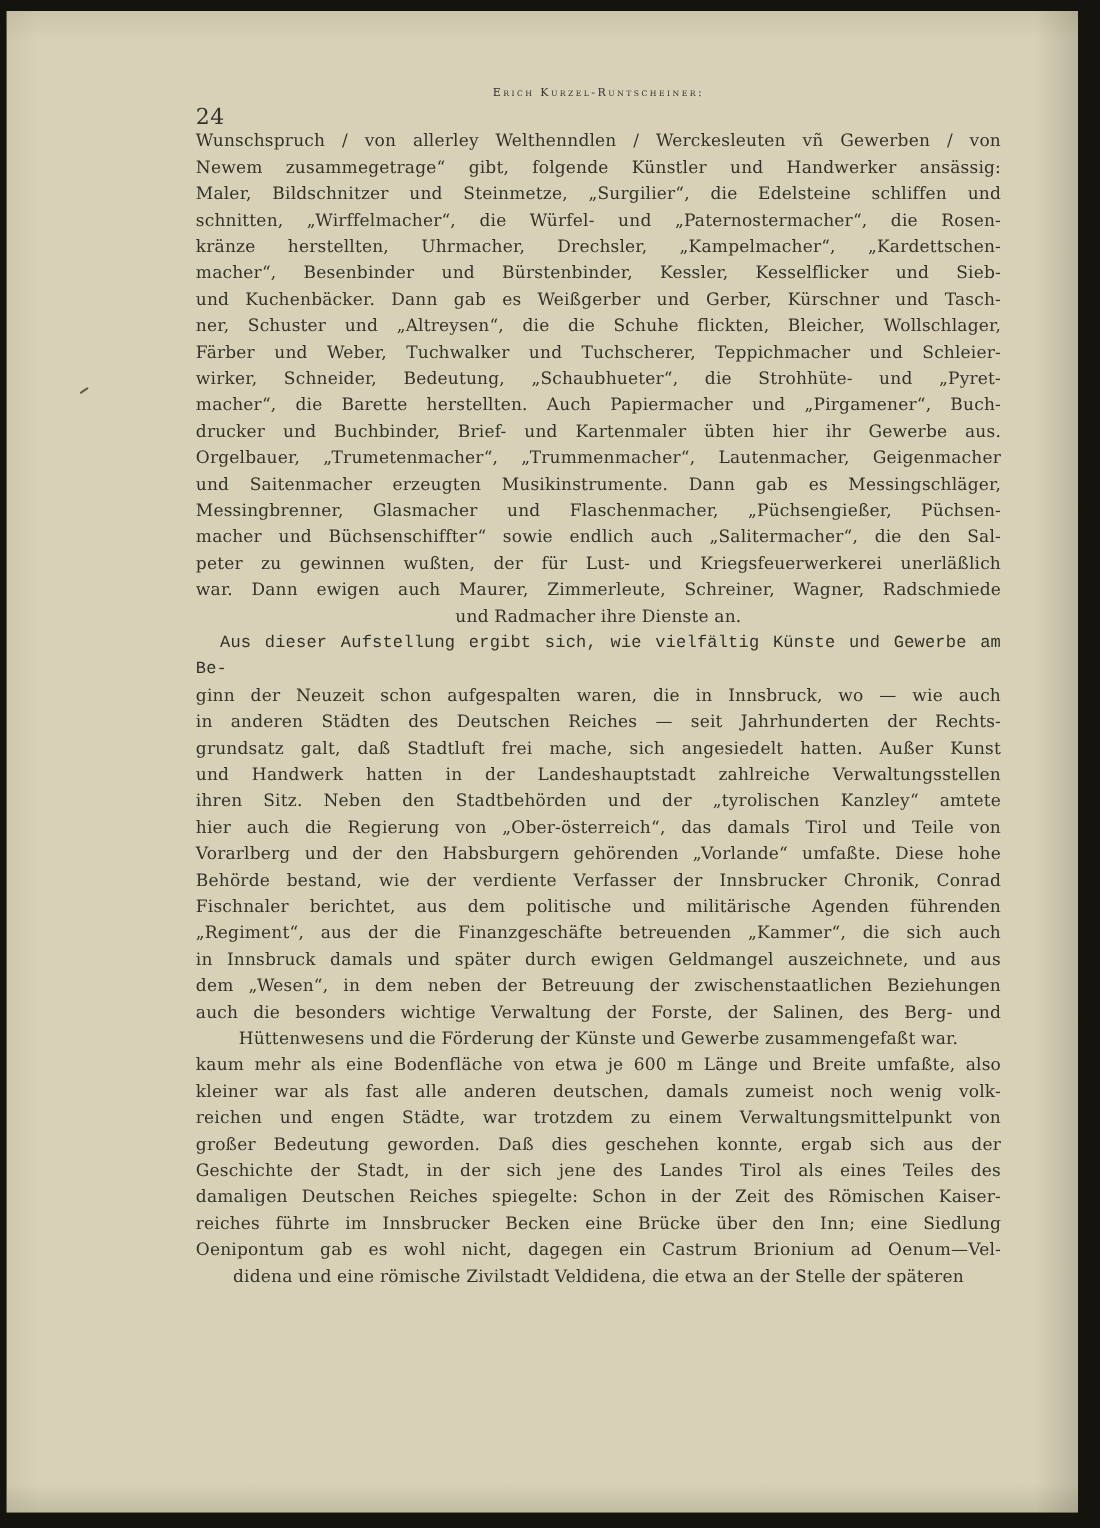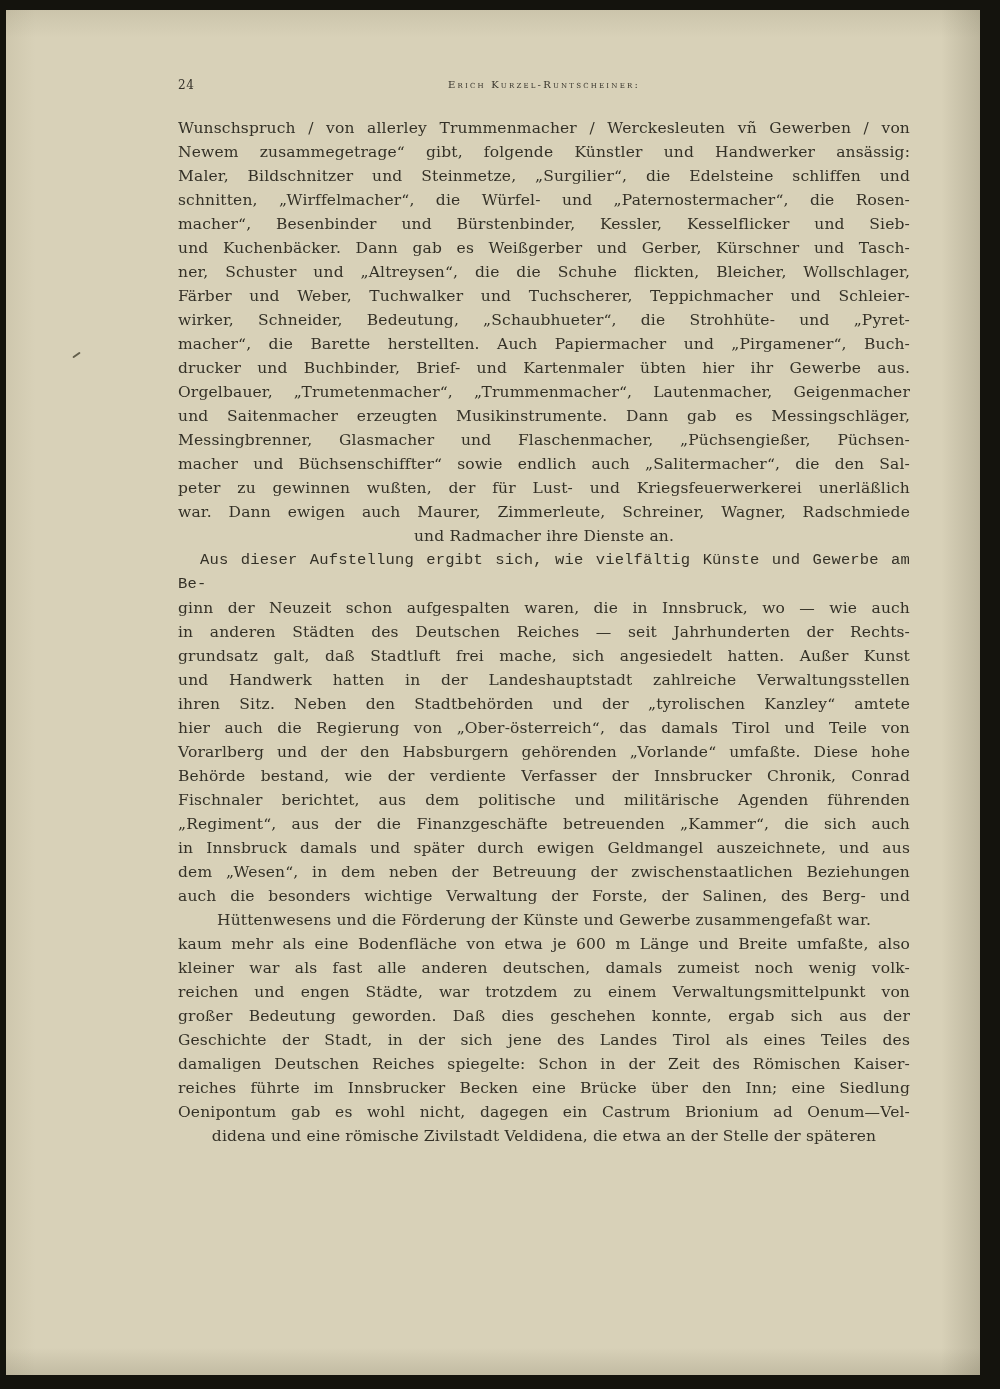--- a/index.html
+++ b/index.html
@@ -30,22 +30,22 @@
   .page-header {
     position: absolute;
     left: 172px;
     top: 68px;
     width: 732px;
     height: 24px;
   }
   .page-number {
     position: absolute;
     left: 0;
-    top: 0;
-    font-size: 12px;
+    top: 16px;
+    font-size: 20px;
     letter-spacing: 0.5px;
   }
   .running-header {
     position: absolute;
     left: 0;
     right: 0;
     top: 1px;
     text-align: center;
     font-variant: small-caps;
     font-size: 10px;
@@ -97,24 +97,25 @@
     <div class="page-header">
       <span class="page-number">24</span>
       <span class="running-header">Erich Kurzel-Runtscheiner:</span>
     </div>
 
     <div class="margin-mark"></div>
 
     <div class="text-block">
 
     <div class="paragraph">
-          <div class="line just">Wunschspruch / von allerley Trummenmacher / Werckesleuten vñ Gewerben / von</div>
+          <div class="line just">Wunschspruch / von allerley Welthenndlen / Werckesleuten vñ Gewerben / von</div>
           <div class="line just">Newem zusammegetrage“ gibt, folgende Künstler und Handwerker ansässig:</div>
           <div class="line just">Maler, Bildschnitzer und Steinmetze, „Surgilier“, die Edelsteine schliffen und</div>
           <div class="line just">schnitten, „Wirffelmacher“, die Würfel- und „Paternostermacher“, die Rosen-</div>
+          <div class="line just">kränze herstellten, Uhrmacher, Drechsler, „Kampelmacher“, „Kardettschen-</div>
           <div class="line just">macher“, Besenbinder und Bürstenbinder, Kessler, Kesselflicker und Sieb-</div>
           <div class="line just">und Kuchenbäcker. Dann gab es Weißgerber und Gerber, Kürschner und Tasch-</div>
           <div class="line just">ner, Schuster und „Altreysen“, die die Schuhe flickten, Bleicher, Wollschlager,</div>
           <div class="line just">Färber und Weber, Tuchwalker und Tuchscherer, Teppichmacher und Schleier-</div>
           <div class="line just">wirker, Schneider, Bedeutung, „Schaubhueter“, die Strohhüte- und „Pyret-</div>
           <div class="line just">macher“, die Barette herstellten. Auch Papiermacher und „Pirgamener“, Buch-</div>
           <div class="line just">drucker und Buchbinder, Brief- und Kartenmaler übten hier ihr Gewerbe aus.</div>
           <div class="line just">Orgelbauer, „Trumetenmacher“, „Trummenmacher“, Lautenmacher, Geigenmacher</div>
           <div class="line just">und Saitenmacher erzeugten Musikinstrumente. Dann gab es Messingschläger,</div>
           <div class="line just">Messingbrenner, Glasmacher und Flaschenmacher, „Püchsengießer, Püchsen-</div>

